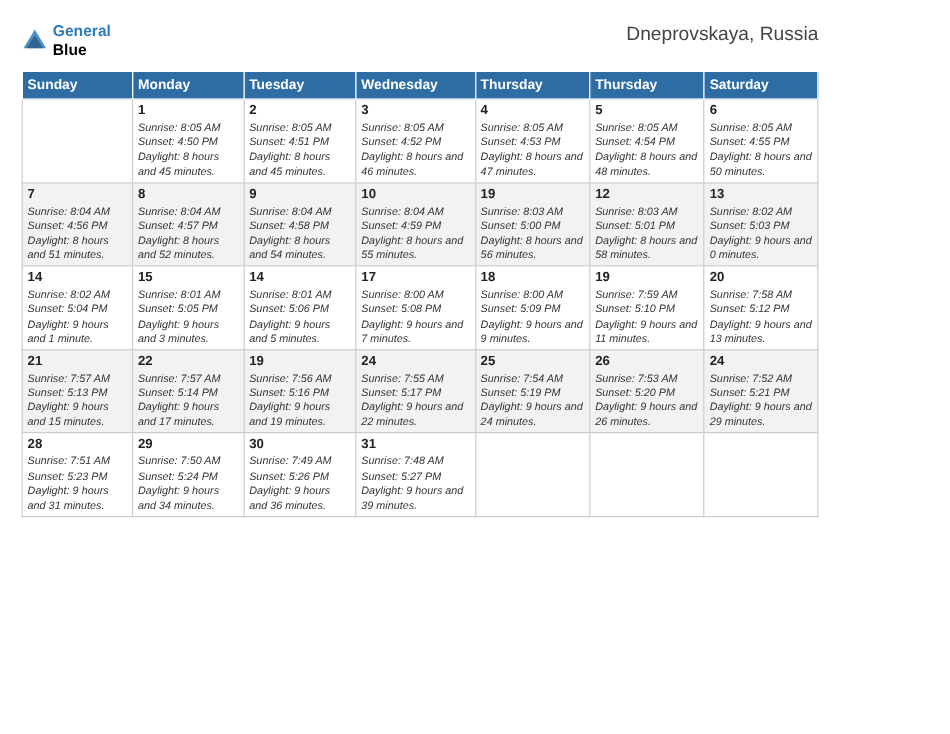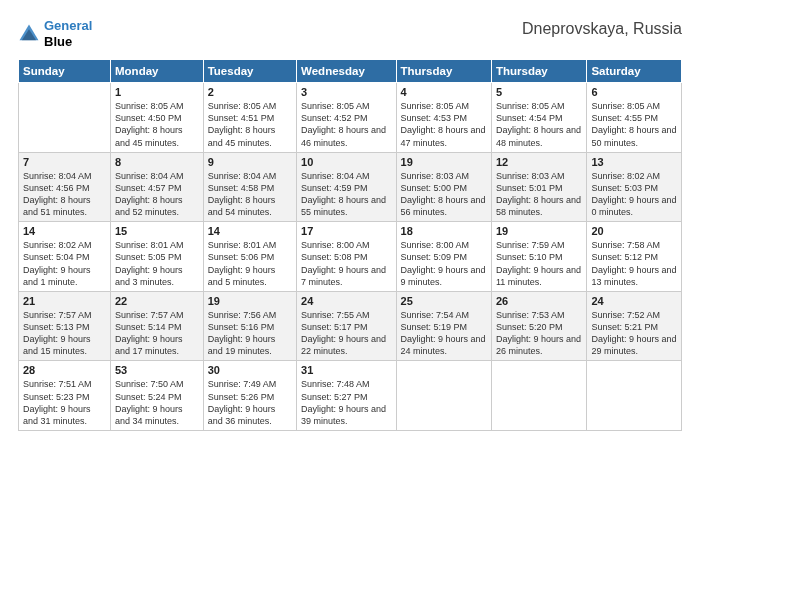--- a/index.html
+++ b/index.html
@@ -84,20 +84,21 @@
       font-size: 11px;
       font-weight: bold;
       color: #222;
       display: block;
       margin-bottom: 2px;
     }
     .day-info {
       font-size: 9px;
       color: #333;
       line-height: 1.35;
+      font-style: italic;
     }
     .calendar tr:nth-child(even) td {
       background: #f9f9f9;
     }
     .calendar tr:nth-child(even) td.empty {
       background: #efefef;
     }
     .calendar tbody tr td {
       background: #fff;
     }
@@ -260,21 +261,21 @@
             <span class="day-num">24</span>
             <div class="day-info">Sunrise: 7:52 AM<br>Sunset: 5:21 PM<br>Daylight: 9 hours and 29 minutes.</div>
           </td>
         </tr>
         <tr>
           <td>
             <span class="day-num">28</span>
             <div class="day-info">Sunrise: 7:51 AM<br>Sunset: 5:23 PM<br>Daylight: 9 hours and 31 minutes.</div>
           </td>
           <td>
-            <span class="day-num">53</span>
+            <span class="day-num">29</span>
             <div class="day-info">Sunrise: 7:50 AM<br>Sunset: 5:24 PM<br>Daylight: 9 hours and 34 minutes.</div>
           </td>
           <td>
             <span class="day-num">30</span>
             <div class="day-info">Sunrise: 7:49 AM<br>Sunset: 5:26 PM<br>Daylight: 9 hours and 36 minutes.</div>
           </td>
           <td>
             <span class="day-num">31</span>
             <div class="day-info">Sunrise: 7:48 AM<br>Sunset: 5:27 PM<br>Daylight: 9 hours and 39 minutes.</div>
           </td>

